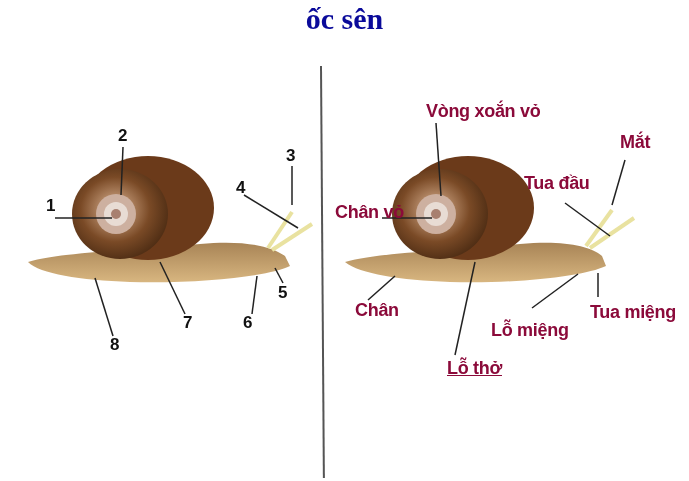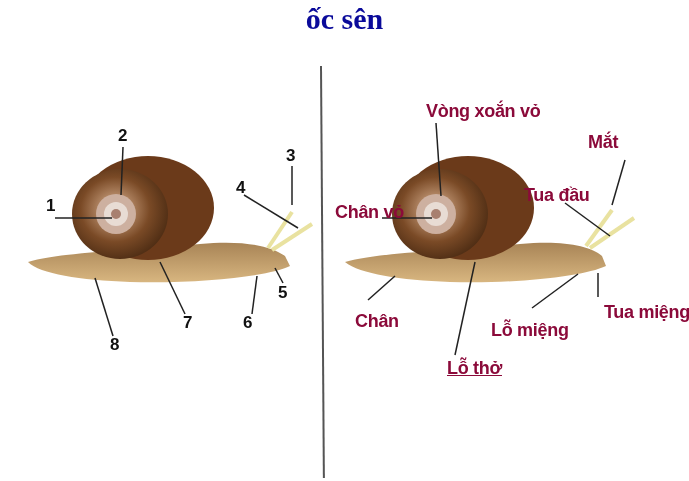--- a/index.html
+++ b/index.html
@@ -76,19 +76,19 @@
 <div class="num" style="left:46px;top:196px;">1</div>
 <div class="num" style="left:118px;top:126px;">2</div>
 <div class="num" style="left:286px;top:146px;">3</div>
 <div class="num" style="left:236px;top:178px;">4</div>
 <div class="num" style="left:278px;top:283px;">5</div>
 <div class="num" style="left:243px;top:313px;">6</div>
 <div class="num" style="left:183px;top:313px;">7</div>
 <div class="num" style="left:110px;top:335px;">8</div>
 
 <div class="lbl" style="left:426px;top:101px;">Vòng xoắn vỏ</div>
-<div class="lbl" style="left:588px;top:132px;">Mắt</div>
-<div class="lbl" style="left:524px;top:185px;">Tua đầu</div>
+<div class="lbl" style="left:620px;top:132px;">Mắt</div>
+<div class="lbl" style="left:524px;top:173px;">Tua đầu</div>
 <div class="lbl" style="left:335px;top:202px;">Chân vỏ</div>
-<div class="lbl" style="left:355px;top:311px;">Chân</div>
-<div class="lbl" style="left:604px;top:302px;text-align:center;">Tua miệng</div>
+<div class="lbl" style="left:355px;top:300px;">Chân</div>
+<div class="lbl" style="left:590px;top:302px;text-align:center;">Tua miệng</div>
 <div class="lbl" style="left:491px;top:320px;">Lỗ miệng</div>
 <div class="lbl" style="left:447px;top:358px;text-decoration:underline;">Lỗ thở</div>
 
 </body></html>

